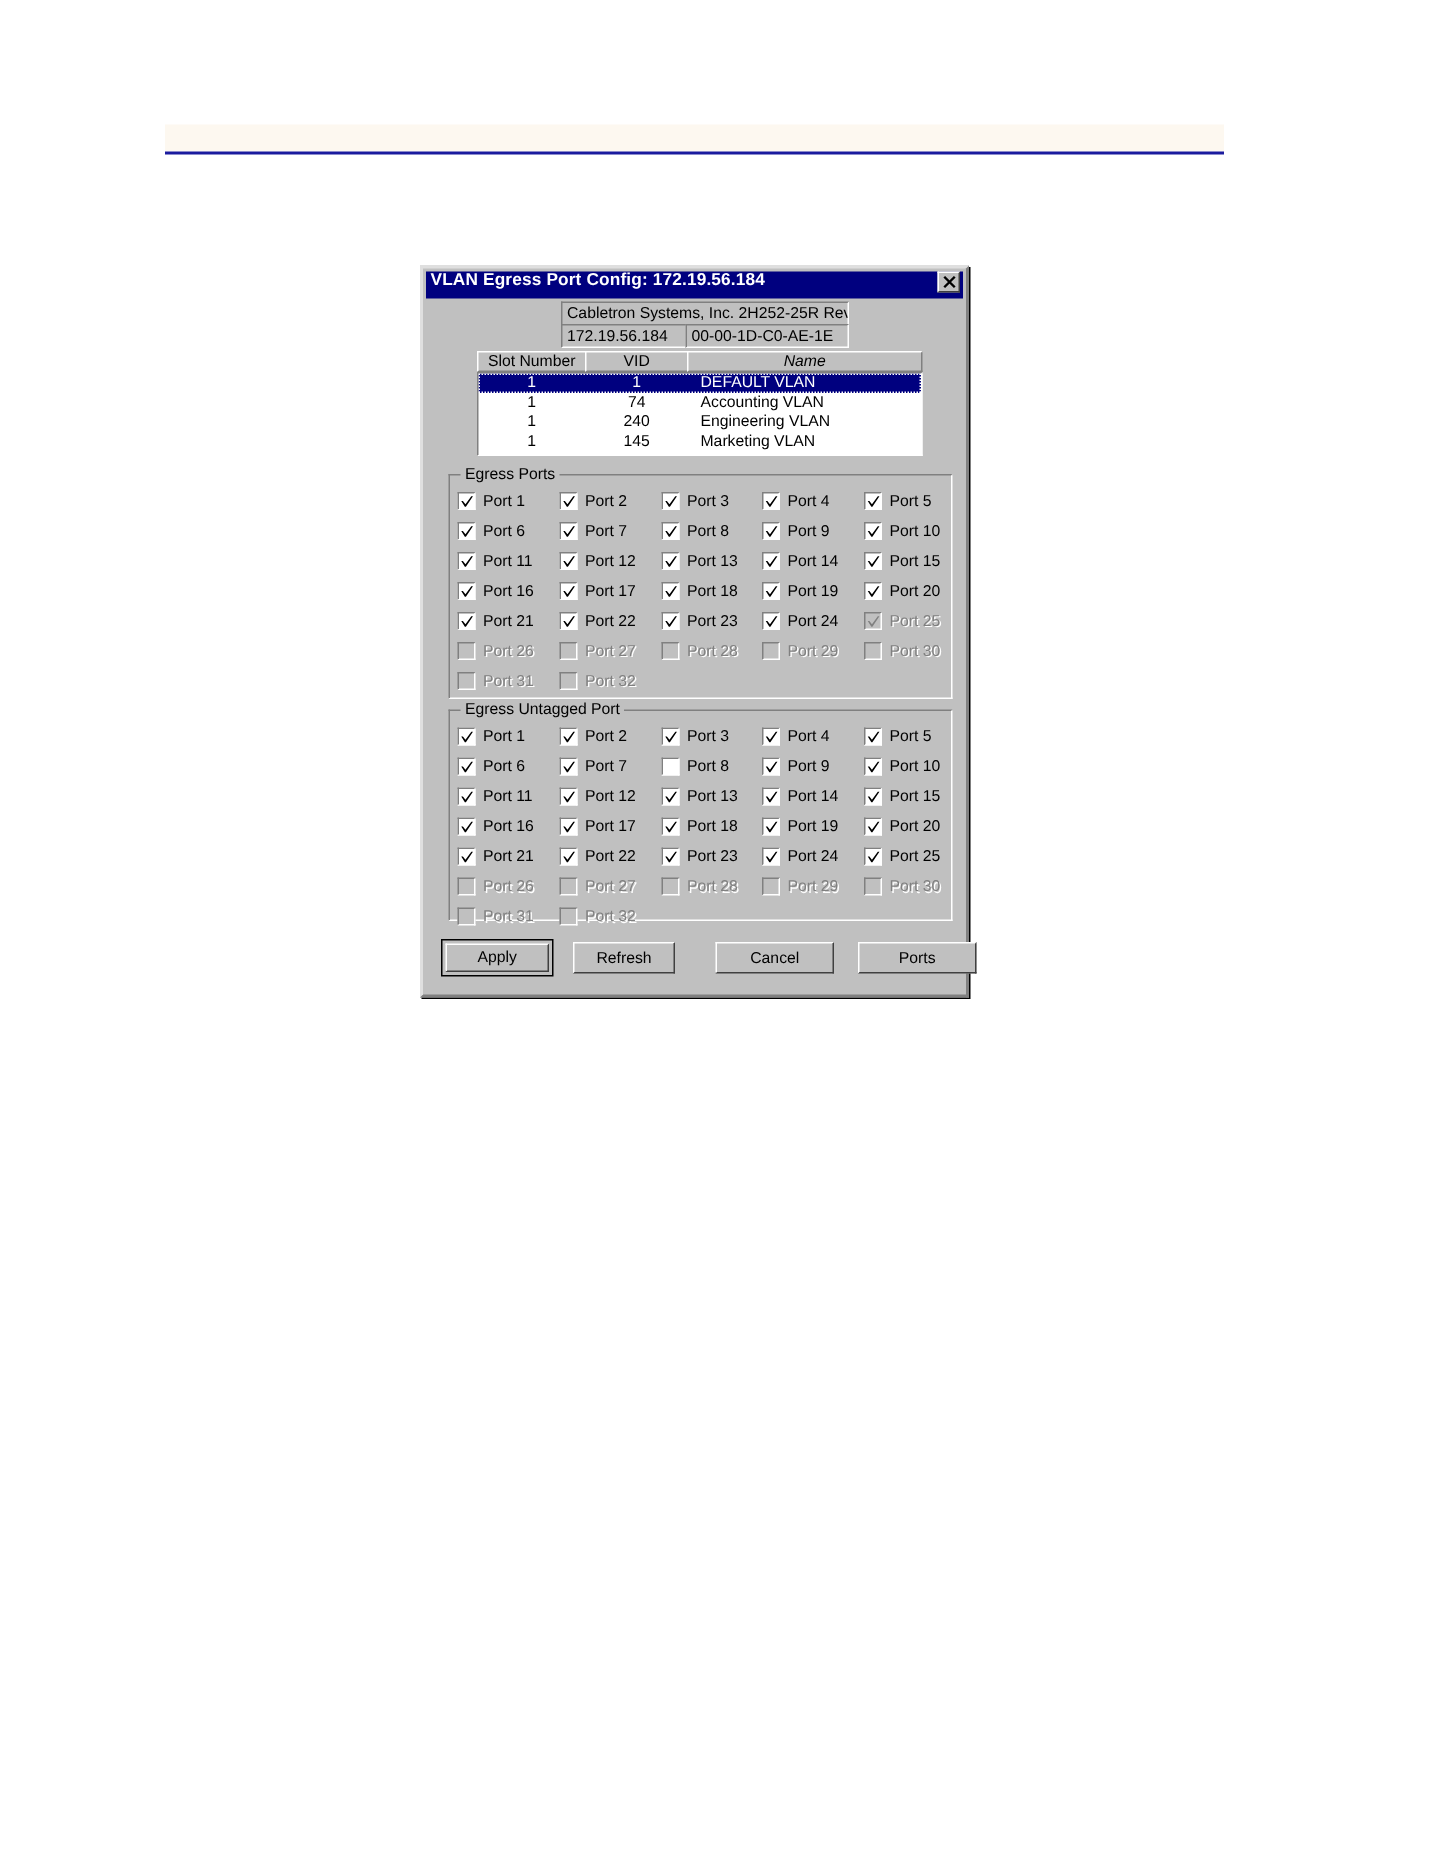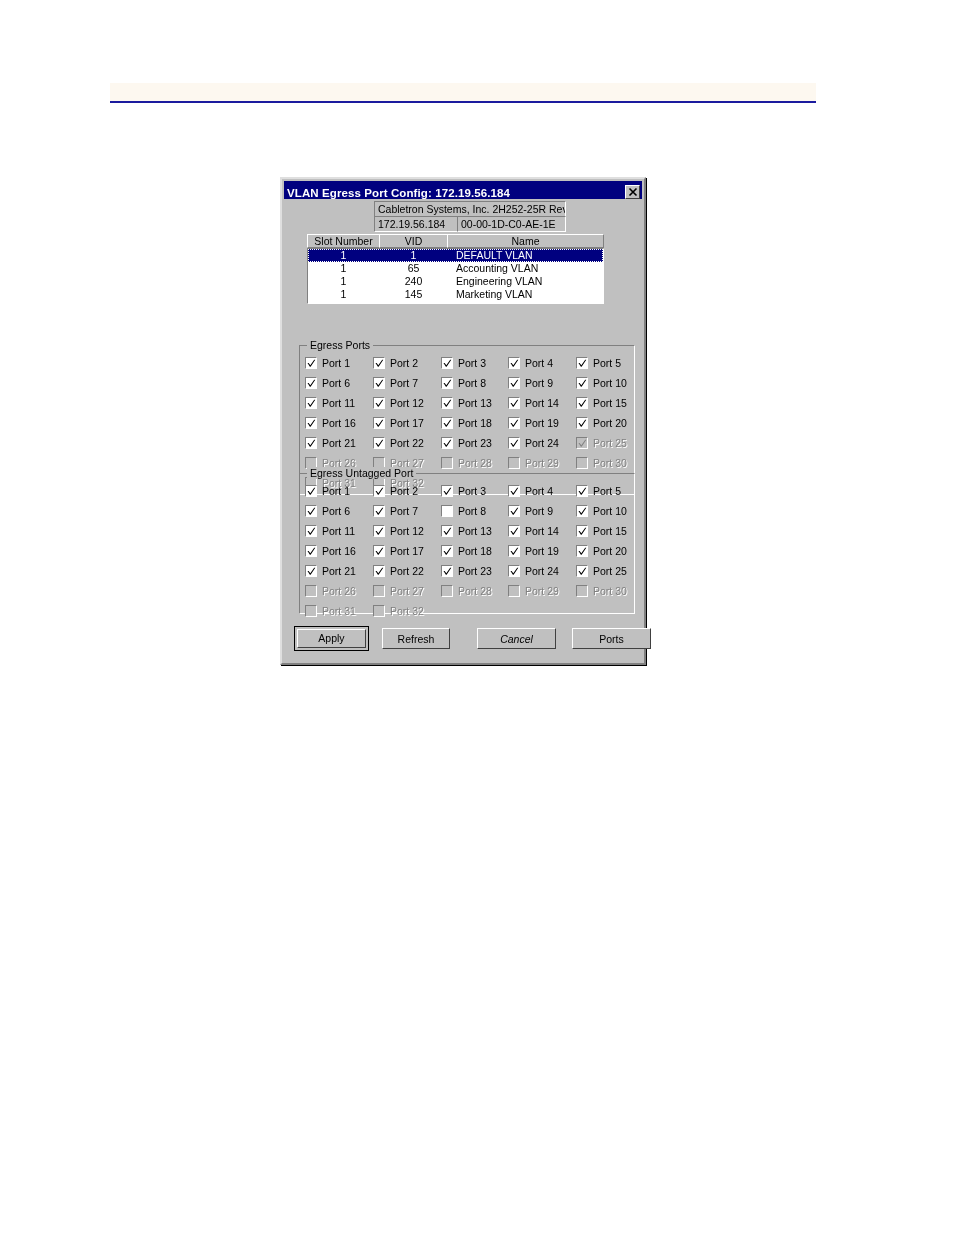--- a/index.html
+++ b/index.html
@@ -49,21 +49,21 @@
     box-shadow: 1px 1px 0 0 #000000;
   }
   .title-bar {
     position: absolute;
     left: 2px;
     top: 2px;
     width: 358px;
     height: 18px;
     background: #00007f;
     display: flex;
-    align-items: flex-end;
+    align-items: flex-start;
     padding: 0 2px 0 3px;
     box-sizing: border-box;
   }
   .title-text {
     color: #ffffff;
     font-size: 11.5px;
     font-weight: bold;
     letter-spacing: 0.1px;
     white-space: nowrap;
     flex: 1 1 auto;
@@ -105,21 +105,21 @@
     white-space: nowrap;
     overflow: hidden;
   }
   #info-model   { left: 0;    top: 0;   width: 192px; height: 16px; }
   #info-ip      { left: 0;    top: 15px; width: 84px;  height: 16px; }
   #info-mac     { left: 83px; top: 15px; width: 109px; height: 16px; }
 
   
   #vlan-table {
     position: absolute;
-    left: 25px;
+    left: 36px;
     top: 55px;
     width: 274px;
     height: 70px;
   }
   .col-headers { position: absolute; left: 0; top: 0; width: 297px; height: 14px; }
   .col-head {
     position: absolute;
     top: 0;
     height: 14px;
     background: #c0c0c0;
@@ -128,21 +128,21 @@
     border-right: 1px solid #808080;
     border-bottom: 1px solid #808080;
     box-sizing: border-box;
     font-size: 10.5px;
     color: #000000;
     line-height: 12px;
     text-align: center;
   }
   #col-slot { left: 0;    width: 73px; }
   #col-vid  { left: 72px; width: 69px; }
-  #col-name { left: 140px; width: 157px; }
+  #col-name { left: 140px; width: 157px; font-style: italic; }
 
   .list-body {
     position: absolute;
     left: 0;
     top: 14px;
     width: 297px;
     height: 56px;
     background: #ffffff;
     border-top: 1px solid #808080;
     border-left: 1px solid #808080;
@@ -193,21 +193,21 @@
     position: absolute;
     top: -7px;
     left: 7px;
     background: #c0c0c0;
     padding: 0 3px;
     font-size: 10.5px;
     color: #000000;
     line-height: 12px;
     white-space: nowrap;
   }
-  #group-egress-ports   { left: 15px; top: 137px; width: 336px; height: 150px; margin-top: 29px; }
+  #group-egress-ports   { left: 15px; top: 137px; width: 336px; height: 150px; }
   #group-untagged-list  { left: 15px; top: 294px; width: 336px; height: 141px; }
 
   .port-grid { position: absolute; left: 0; top: 10px; width: 336px; }
   .port-item {
     position: absolute;
     display: flex;
     align-items: center;
     height: 13px;
     white-space: nowrap;
   }
@@ -266,21 +266,21 @@
     box-sizing: border-box;
     background: #c0c0c0;
     border-top: 1.5px solid #ffffff;
     border-left: 1.5px solid #ffffff;
     border-right: 1.5px solid #404040;
     border-bottom: 1.5px solid #404040;
     line-height: 16px;
   }
   #btn-apply   { left: 0;    width: 75px; }
   #btn-refresh { left: 88px; width: 68px; }
-  #btn-cancel  { left: 183px; width: 79px; font-style: italic; }
+  #btn-cancel  { left: 183px; width: 79px; }
   #btn-help    { left: 278px; width: 79px; }
 </style>
 </head>
 <body>
 
 <div id="page-header-band"></div>
 <div id="page-header-rule"></div>
 
 <div id="dialog">
 
@@ -306,21 +306,21 @@
       <div class="col-head" id="col-name">Name</div>
     </div>
     <div class="list-body" id="vlan-rows">
         <div class="vlan-row selected">
           <span class="cell-slot">1</span>
           <span class="cell-vid">1</span>
           <span class="cell-name">DEFAULT VLAN</span>
         </div>
         <div class="vlan-row">
           <span class="cell-slot">1</span>
-          <span class="cell-vid">65</span>
+          <span class="cell-vid">74</span>
           <span class="cell-name">Accounting VLAN</span>
         </div>
         <div class="vlan-row">
           <span class="cell-slot">1</span>
           <span class="cell-vid">240</span>
           <span class="cell-name">Engineering VLAN</span>
         </div>
         <div class="vlan-row">
           <span class="cell-slot">1</span>
           <span class="cell-vid">145</span>

